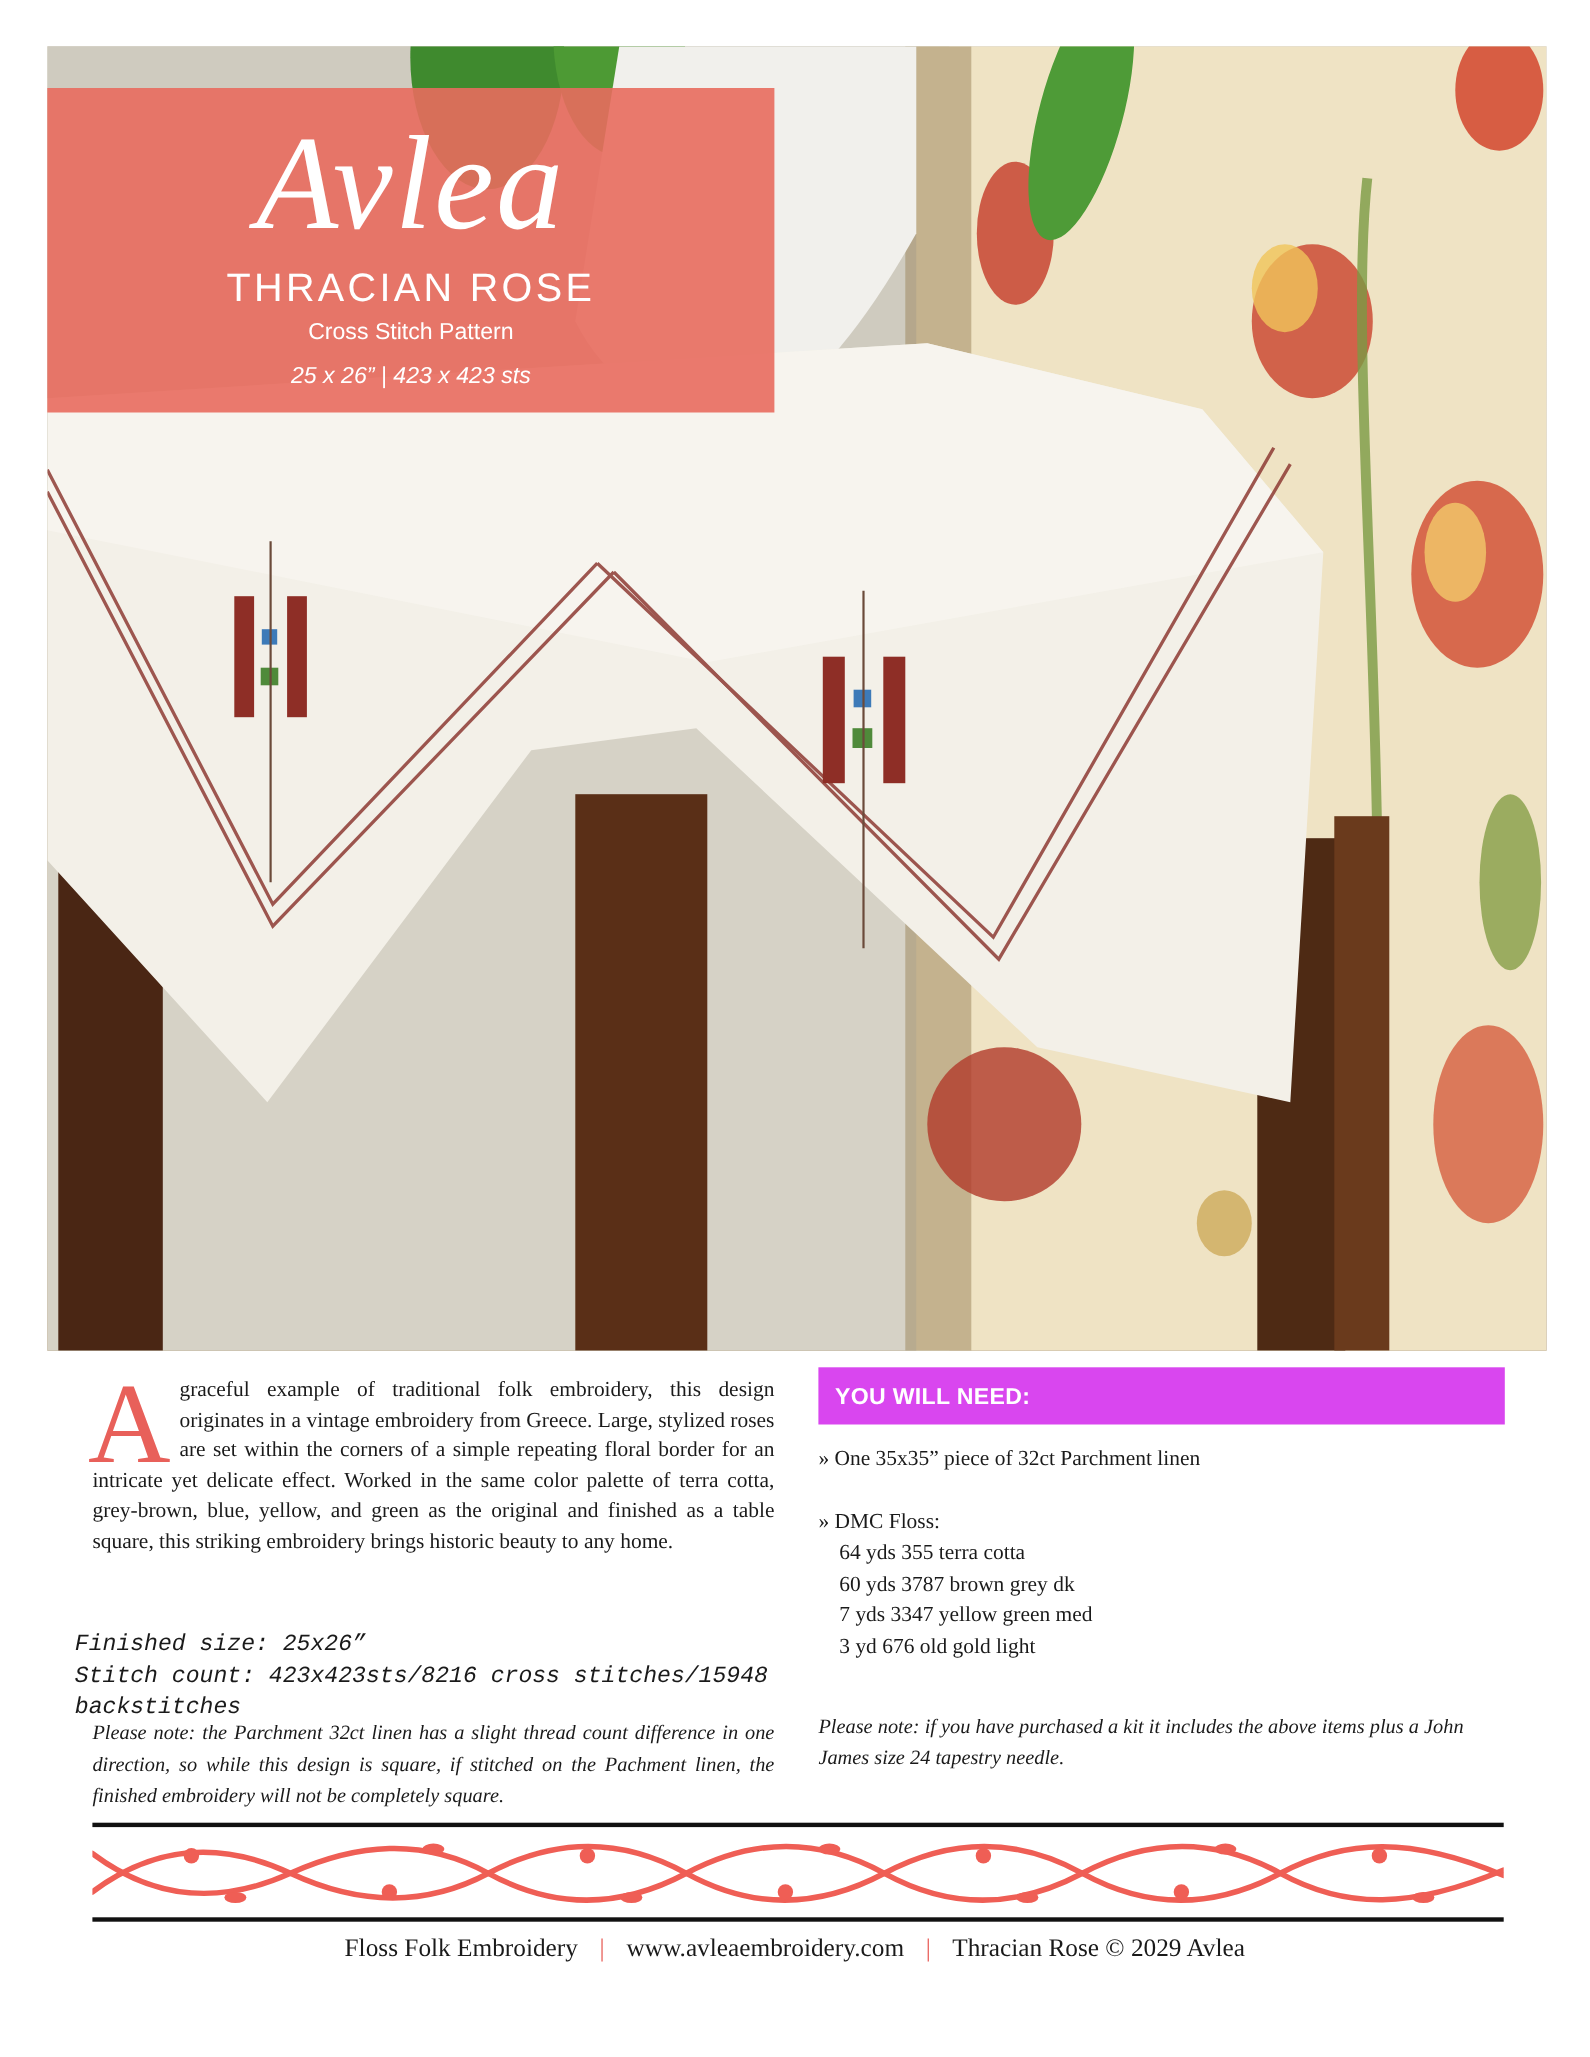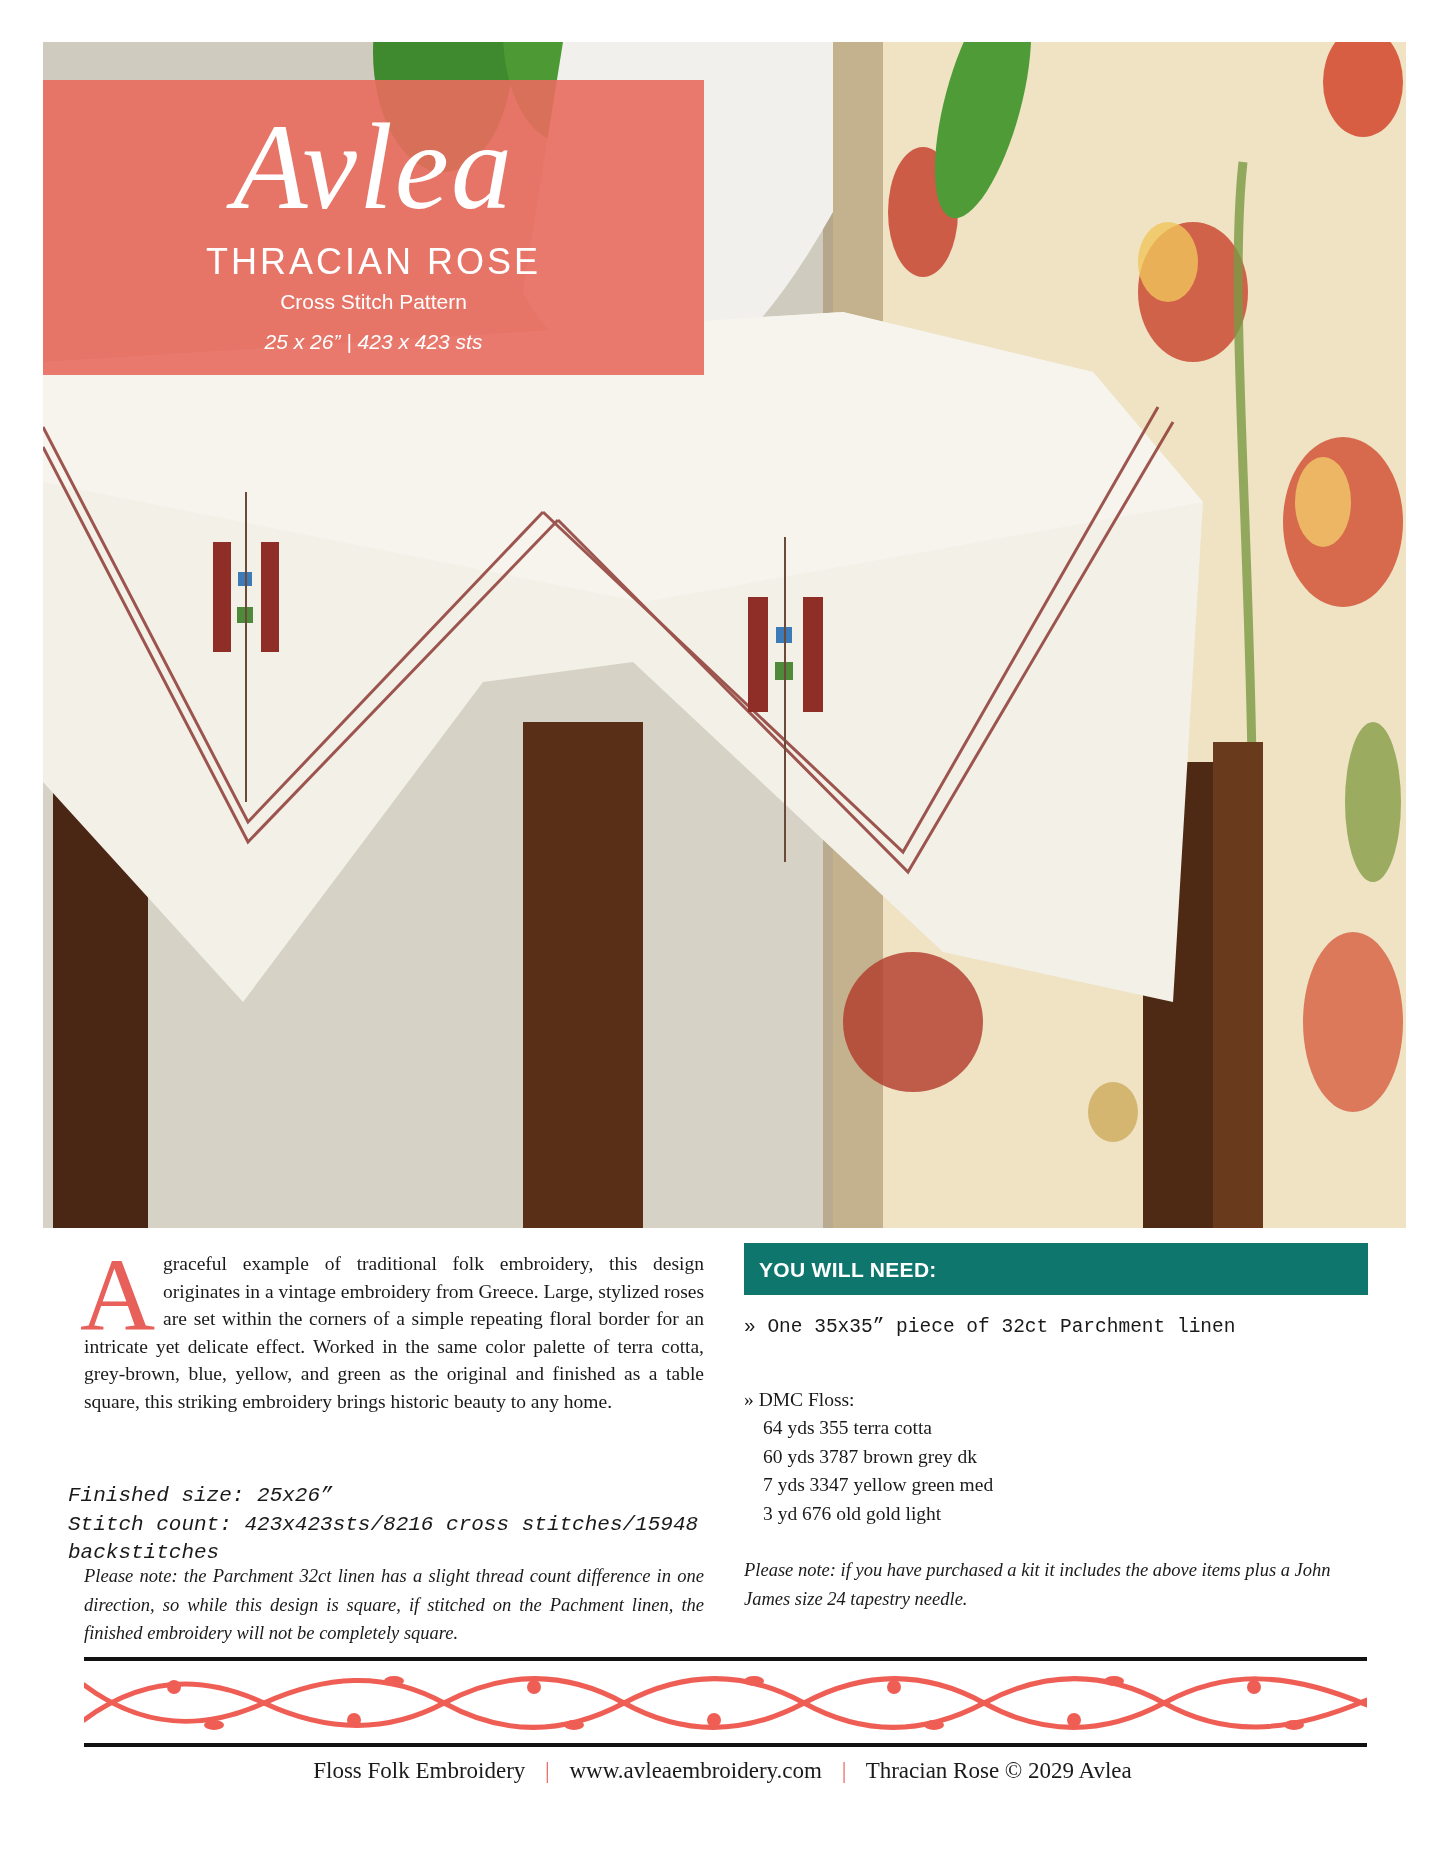--- a/index.html
+++ b/index.html
@@ -55,26 +55,26 @@
     font-style: italic; font-size: 21px; line-height: 28.5px; font-family: Liberation Mono, monospace;
   }
   .note-left {
     position: absolute; left: 84px; top: 1562px; width: 620px;
     font-style: italic; font-size: 18.5px; line-height: 28.5px; text-align: justify;
   }
 
   
   .need-banner {
     position: absolute; left: 744px; top: 1243px; width: 624px; height: 52px;
-    background: #0f766e; color: #ffffff;
+    background: #d946ef; color: #ffffff;
     font-family: "Liberation Sans", "DejaVu Sans", sans-serif; font-weight: bold;
     font-size: 21px; padding: 15px 0 0 15px; letter-spacing: 0.3px;
   }
   .need-list { position: absolute; left: 744px; top: 1313px; width: 624px; font-size: 19.5px; line-height: 28.5px; }
-  .need-item { margin-bottom: 44px; font-family: Liberation Mono, monospace; }
+  .need-item { margin-bottom: 28px; }
   .floss-line { padding-left: 19px; }
   .note-right {
     position: absolute; left: 744px; top: 1556px; width: 624px;
     font-style: italic; font-size: 18.5px; line-height: 28.5px;
   }
 
   
   .rule { position: absolute; left: 84px; width: 1283px; height: 4px; background: #111111; }
   .ornament { position: absolute; left: 84px; top: 1665px; width: 1283px; height: 75px; }
   .footer {

